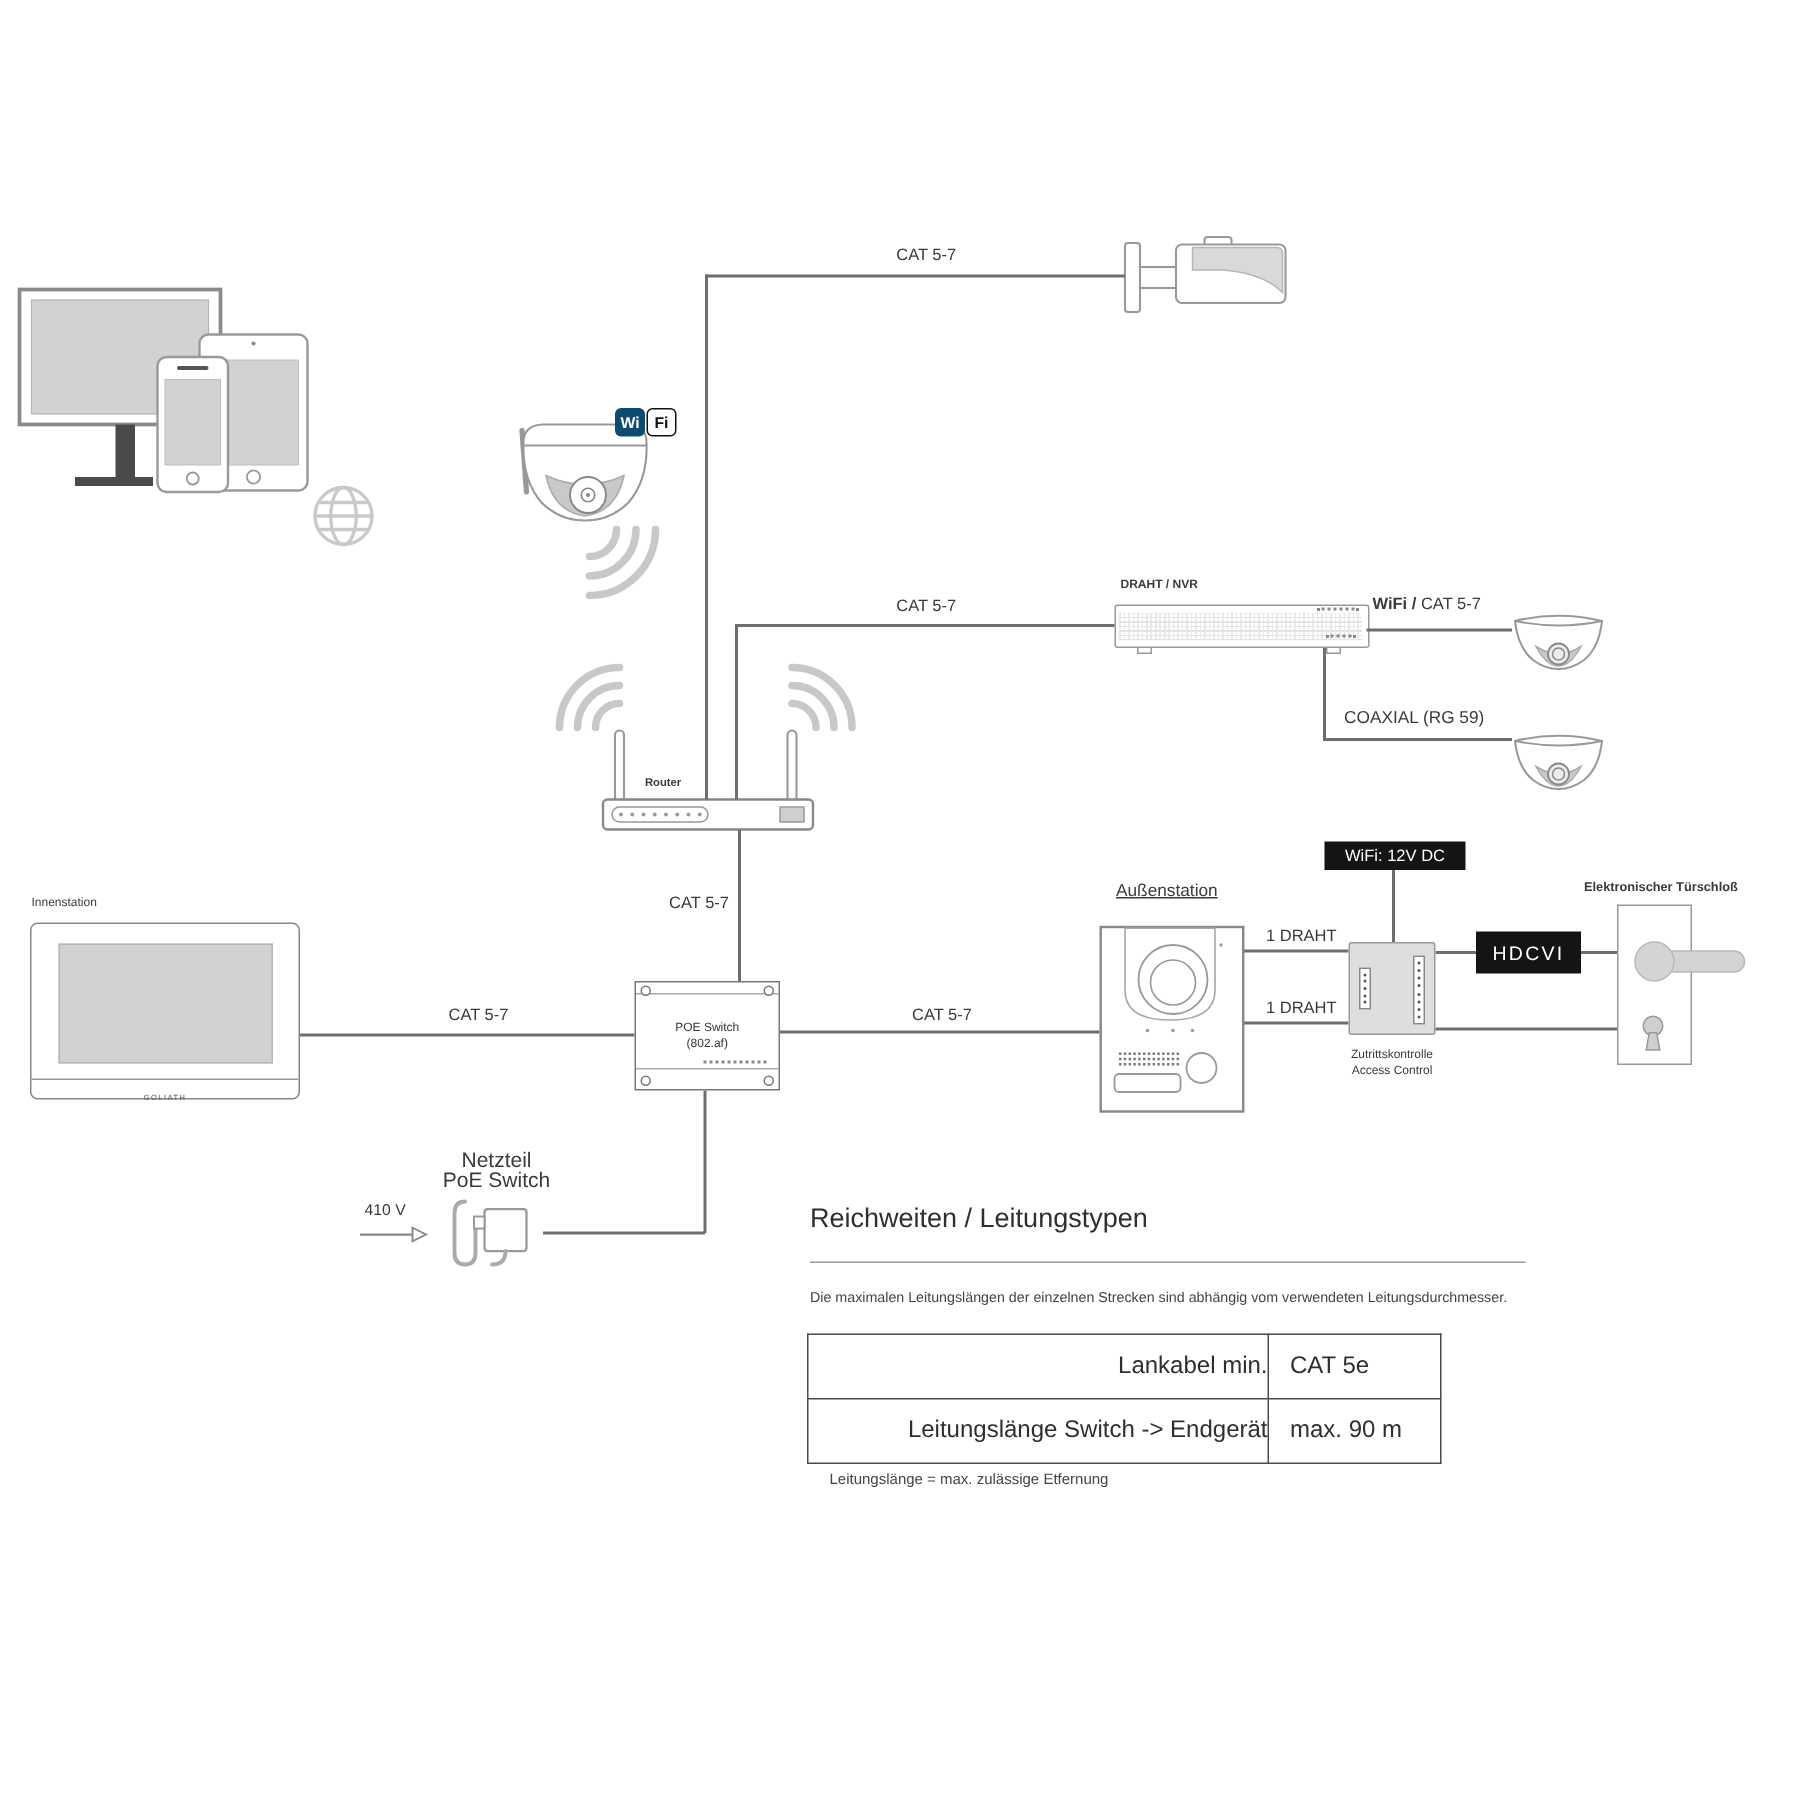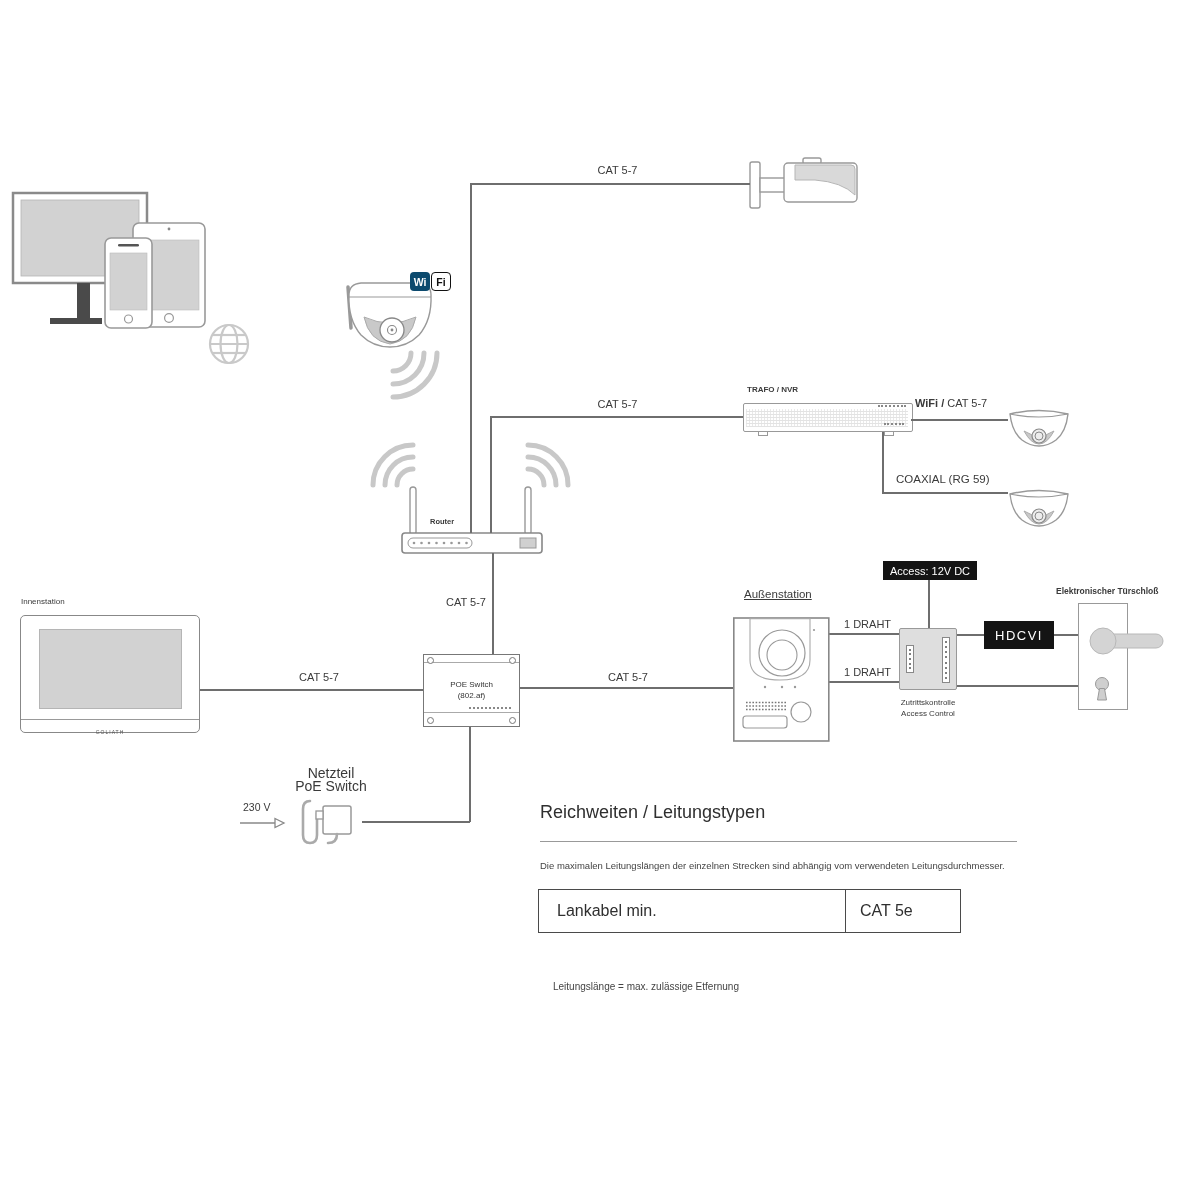--- a/index.html
+++ b/index.html
@@ -21,21 +21,21 @@
   .outline{fill:#fff;stroke:#999;stroke-width:1.4;}
   .outline2{fill:none;stroke:#999;stroke-width:1.2;}
   .gray-fill{fill:#c9c9c9;stroke:#ababab;stroke-width:1;}
   .nvr-texture{position:absolute;left:746px;top:409px;width:162px;height:18px;
     background:repeating-linear-gradient(0deg,#e3e3e3 0 1px,transparent 1px 3px),
                repeating-linear-gradient(90deg,#e9e9e9 0 1px,transparent 1px 3px);}
   .badge{position:absolute;width:20px;height:19px;border-radius:4px;display:flex;
          align-items:center;justify-content:center;font-weight:bold;font-size:10.5px;box-sizing:border-box;}
   table.spec{position:absolute;left:538px;top:889px;border-collapse:collapse;}
   table.spec td{border:1.6px solid #4a4a4a;font-size:16px;color:#2f2f2f;height:42px;padding:0 0 0 18px;}
-  table.spec td.k{width:288px;}
+  table.spec td.k{width:288px;text-align:right;}
   table.spec td.v{width:100px;padding-left:14px;}
 </style>
 </head>
 <body>
 
 <div class="canvas">
 
   <svg class="abs" style="left:10px;top:190px;" width="250" height="185" viewBox="0 0 250 185">
 
     <g>
@@ -92,21 +92,21 @@
     </div>
 
   <svg class="abs" style="left:745px;top:155px;" width="125" height="60" viewBox="0 0 125 60">
     <rect x="5" y="7" width="10" height="46" rx="2" class="outline"></rect>
     <rect x="15" y="23" width="26" height="14" class="outline"></rect>
     <rect x="58" y="3" width="18" height="6" rx="2" class="outline"></rect>
     <rect x="39" y="8" width="73" height="39" rx="4" class="outline"></rect>
     <path d="M 50 10 H 106 Q 110 10 110 14 V 40 Q 97 27 70 25 H 50 Z" fill="#d9d9d9" stroke="#b5b5b5" stroke-width="1"></path>
   </svg>
 
-  <div class="lbl" style="left:747px;top:385px;font-size:8px;font-weight:bold;">TRAFO / NVR</div>
+  <div class="lbl" style="left:747px;top:385px;font-size:8px;font-weight:bold;">DRAHT / NVR</div>
   <div class="device" style="left:743px;top:403px;width:170px;height:29px;border-radius:2px;border-color:#999;"></div>
   <div class="nvr-texture"></div>
   <div class="dotted-strip" style="left:878px;top:405px;width:28px;"></div>
   <div class="dotted-strip" style="left:884px;top:423px;width:20px;"></div>
   <div class="abs" style="left:758px;top:432px;width:10px;height:4px;border:1px solid #999;border-top:none;background:#fff;box-sizing:border-box;"></div>
   <div class="abs" style="left:884px;top:432px;width:10px;height:4px;border:1px solid #999;border-top:none;background:#fff;box-sizing:border-box;"></div>
 
   <svg class="abs" style="left:1008px;top:402px;" width="62" height="46" viewBox="0 0 62 46">
     <path class="outline" d="M 2 12 Q 31 5 60 12 Q 58 30 48 38 Q 40 44 31 44 Q 22 44 14 38 Q 4 30 2 12 Z"></path>
     <path class="outline2" d="M 2 12 Q 31 18 60 12"></path>
@@ -219,21 +219,21 @@
       <rect x="12" y="85" width="43" height="12" fill="#fff" stroke="#fff"></rect>
       <line x1="13" y1="87.5" x2="54" y2="87.5" stroke="#777" stroke-width="1.6" stroke-dasharray="1.6 1.6"></line>
       <line x1="13" y1="91" x2="54" y2="91" stroke="#777" stroke-width="1.6" stroke-dasharray="1.6 1.6"></line>
       <line x1="13" y1="94.5" x2="54" y2="94.5" stroke="#777" stroke-width="1.6" stroke-dasharray="1.6 1.6"></line>
     </g>
     <circle cx="68" cy="97" r="10" fill="#fff" stroke="#999" stroke-width="1.2"></circle>
     <rect x="10" y="101" width="44" height="12" rx="3" fill="#fff" stroke="#999" stroke-width="1.2"></rect>
   </svg>
 
   <div class="blackbox" style="left:883px;top:561px;width:94px;height:19px;font-size:11px;">
-    <span>Access: 12V DC</span>
+    <span>WiFi: 12V DC</span>
   </div>
 
   <div class="abs" style="left:899px;top:628px;width:58px;height:62px;background:#dedede;border:1px solid #999;border-radius:2px;box-sizing:border-box;">
     <div class="abs" style="left:6px;top:16px;width:8px;height:28px;background:#fff;border:1px solid #888;box-sizing:border-box;
                 display:flex;flex-direction:column;align-items:center;justify-content:space-evenly;">
       <i style="width:2px;height:2px;background:#555;border-radius:50%;"></i>
         <i style="width:2px;height:2px;background:#555;border-radius:50%;"></i>
       <i style="width:2px;height:2px;background:#555;border-radius:50%;"></i>
         <i style="width:2px;height:2px;background:#555;border-radius:50%;"></i>
       <i style="width:2px;height:2px;background:#555;border-radius:50%;"></i>
@@ -267,21 +267,21 @@
   </svg>
   <svg class="abs" style="left:1092px;top:676px;" width="22" height="28" viewBox="0 0 22 28">
     <circle cx="10" cy="8" r="6.5" fill="#cfcfcf" stroke="#9a9a9a" stroke-width="1"></circle>
     <path d="M 7.5 12.5 L 5.5 24 L 14.5 24 L 12.5 12.5 Z" fill="#cfcfcf" stroke="#9a9a9a" stroke-width="1"></path>
   </svg>
 
   <div class="lbl c" style="left:291px;top:767px;width:80px;font-size:14px;line-height:13px;">
     <div>Netzteil</div>
     <div>PoE Switch</div>
   </div>
-  <div class="lbl" style="left:243px;top:801px;font-size:10.5px;">230 V</div>
+  <div class="lbl" style="left:243px;top:801px;font-size:10.5px;">410 V</div>
   <svg class="abs" style="left:238px;top:815px;" width="50" height="16" viewBox="0 0 50 16">
     <line x1="2" y1="8" x2="37" y2="8" stroke="#888" stroke-width="1.5"></line>
     <path d="M 37 3.5 L 46 8 L 37 12.5 Z" fill="#fff" stroke="#888" stroke-width="1.3"></path>
   </svg>
   <svg class="abs" style="left:296px;top:793px;" width="70" height="60" viewBox="0 0 70 60">
     <path d="M 14 8 Q 7 8 7 16 L 7 42 Q 7 50 14 50 Q 21 50 21 42 L 21 20" fill="none" stroke="#aaa" stroke-width="2.6" stroke-linecap="round"></path>
     <rect x="27" y="13" width="28" height="28" rx="2" fill="#fff" stroke="#999" stroke-width="1.5"></rect>
     <rect x="20" y="18" width="7" height="8" fill="#fff" stroke="#999" stroke-width="1.3"></rect>
     <path d="M 41 41 Q 41 50 32 50" fill="none" stroke="#aaa" stroke-width="2.6" stroke-linecap="round"></path>
   </svg>
@@ -289,18 +289,22 @@
   <div class="lbl" style="left:540px;top:802px;font-size:18px;color:#2f2f2f;">Reichweiten / Leitungstypen</div>
   <div class="abs" style="left:540px;top:841px;width:477px;border-top:1.5px solid #999;"></div>
   <div class="lbl" style="left:540px;top:860px;font-size:9.5px;color:#444;">Die maximalen Leitungslängen der einzelnen Strecken sind abhängig vom verwendeten Leitungsdurchmesser.</div>
 
   <table class="spec">
     <tbody>
         <tr>
       <td class="k">Lankabel min.</td>
       <td class="v">CAT 5e</td>
     </tr>
+    <tr>
+      <td class="k">Leitungslänge Switch -&gt; Endgerät</td>
+      <td class="v">max. 90 m</td>
+    </tr>
   </tbody>
     </table>
 
   <div class="lbl" style="left:553px;top:981px;font-size:10px;color:#444;">Leitungslänge = max. zulässige Etfernung</div>
 
 </div>
 
 </body></html>

